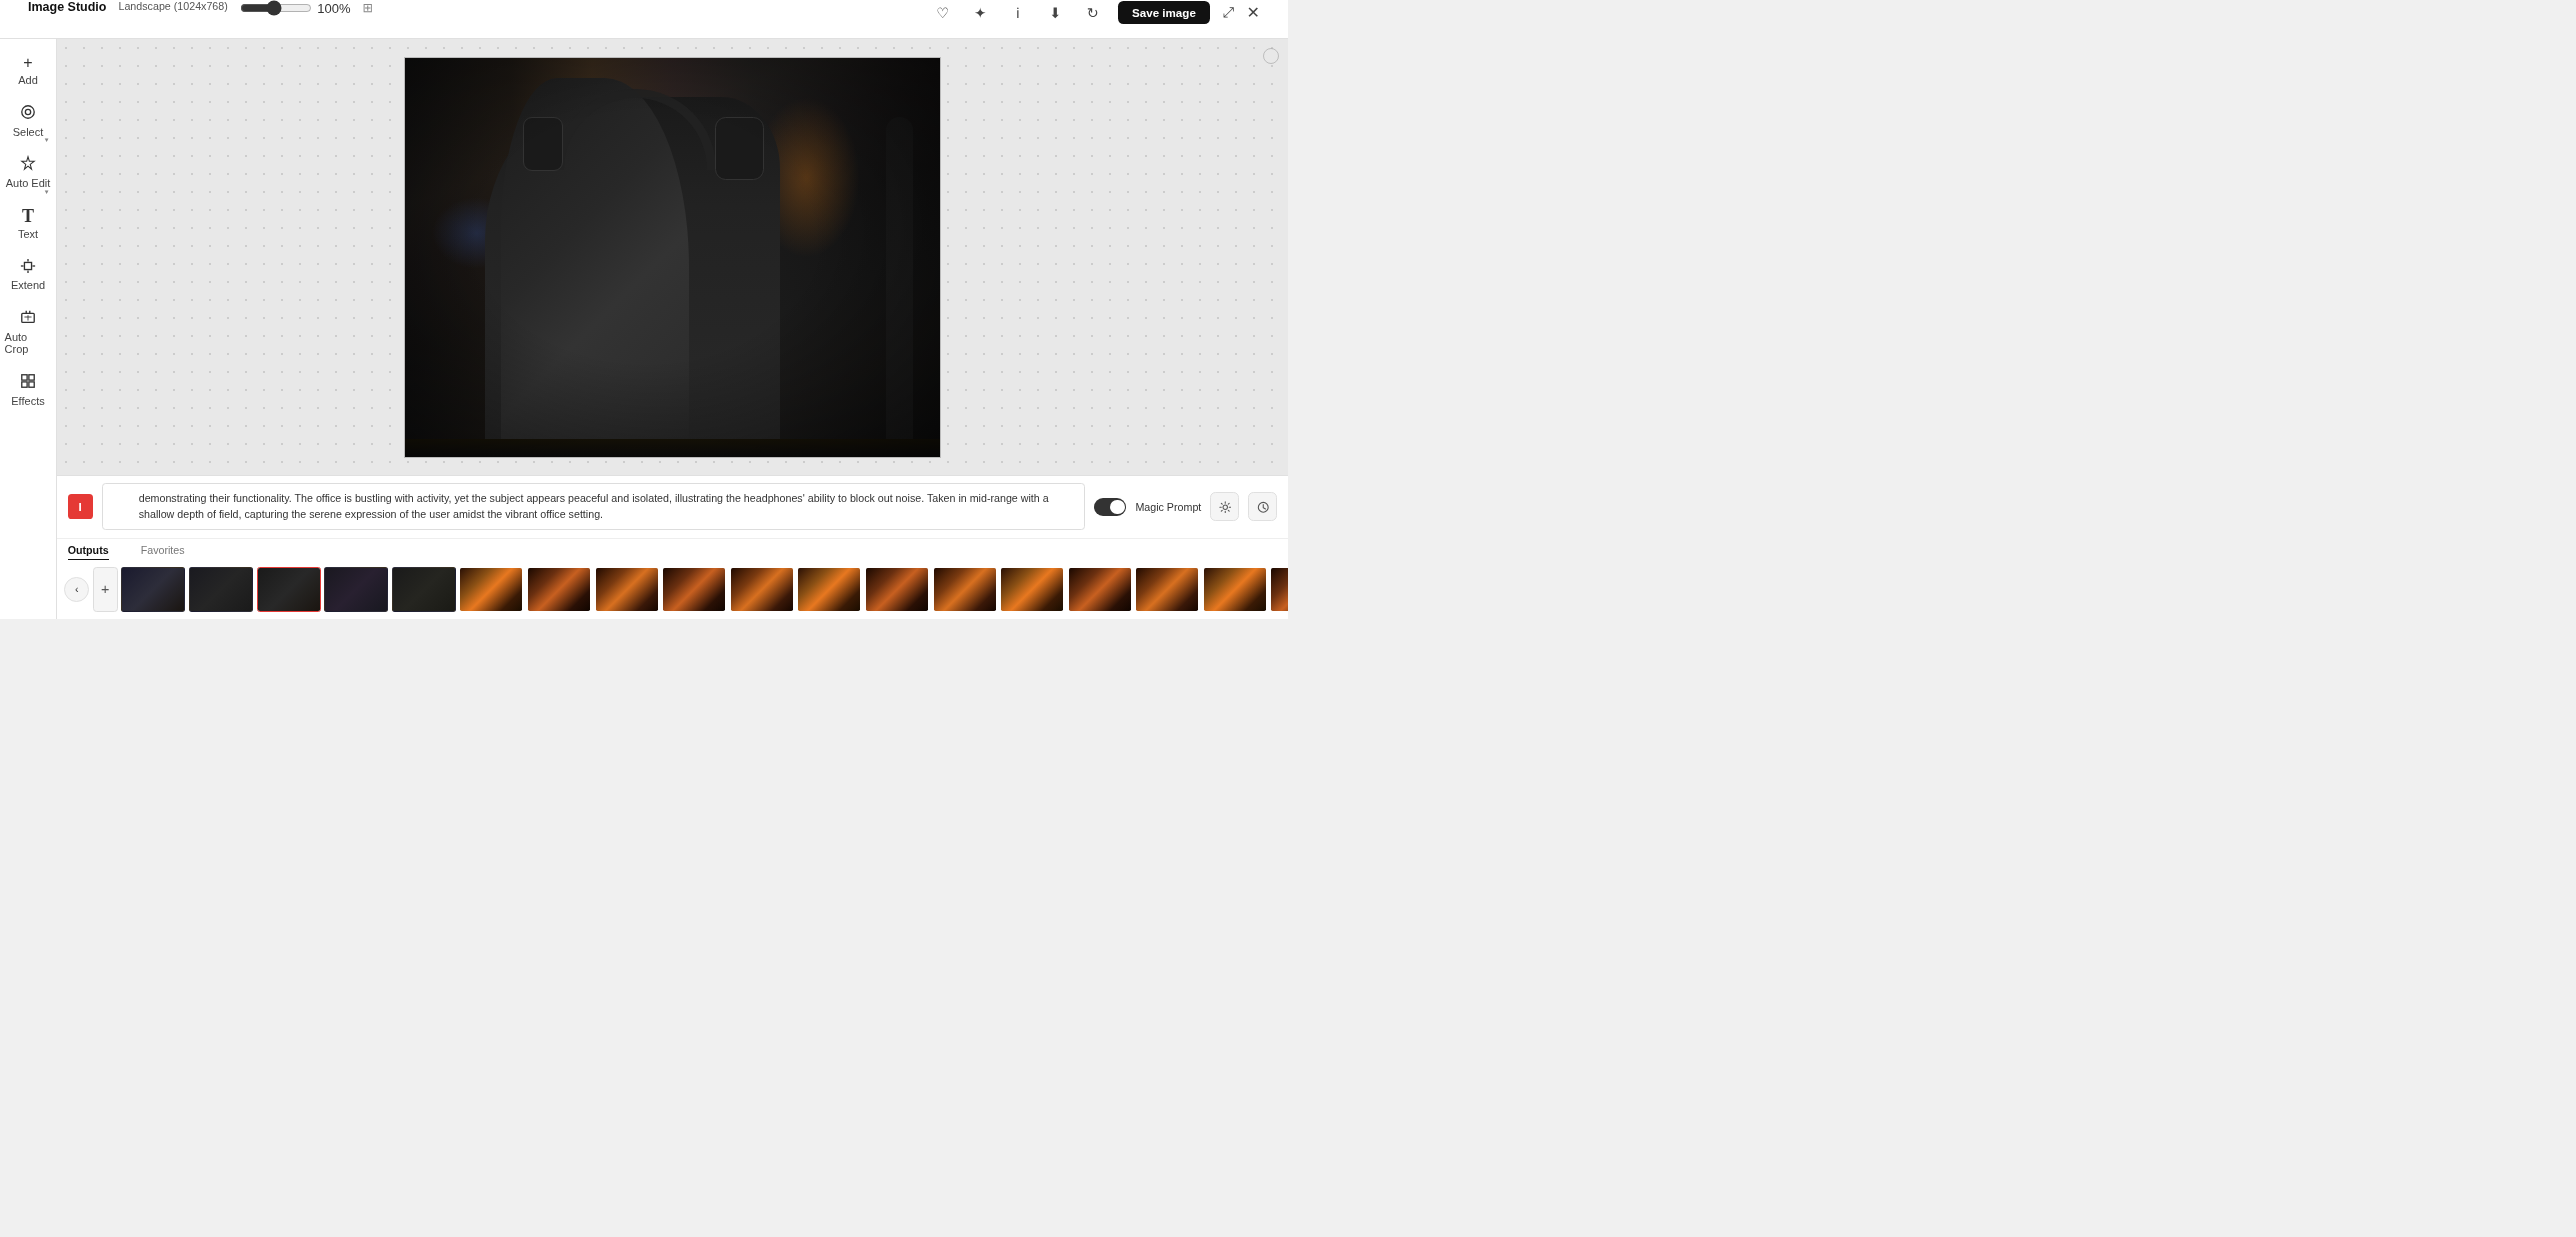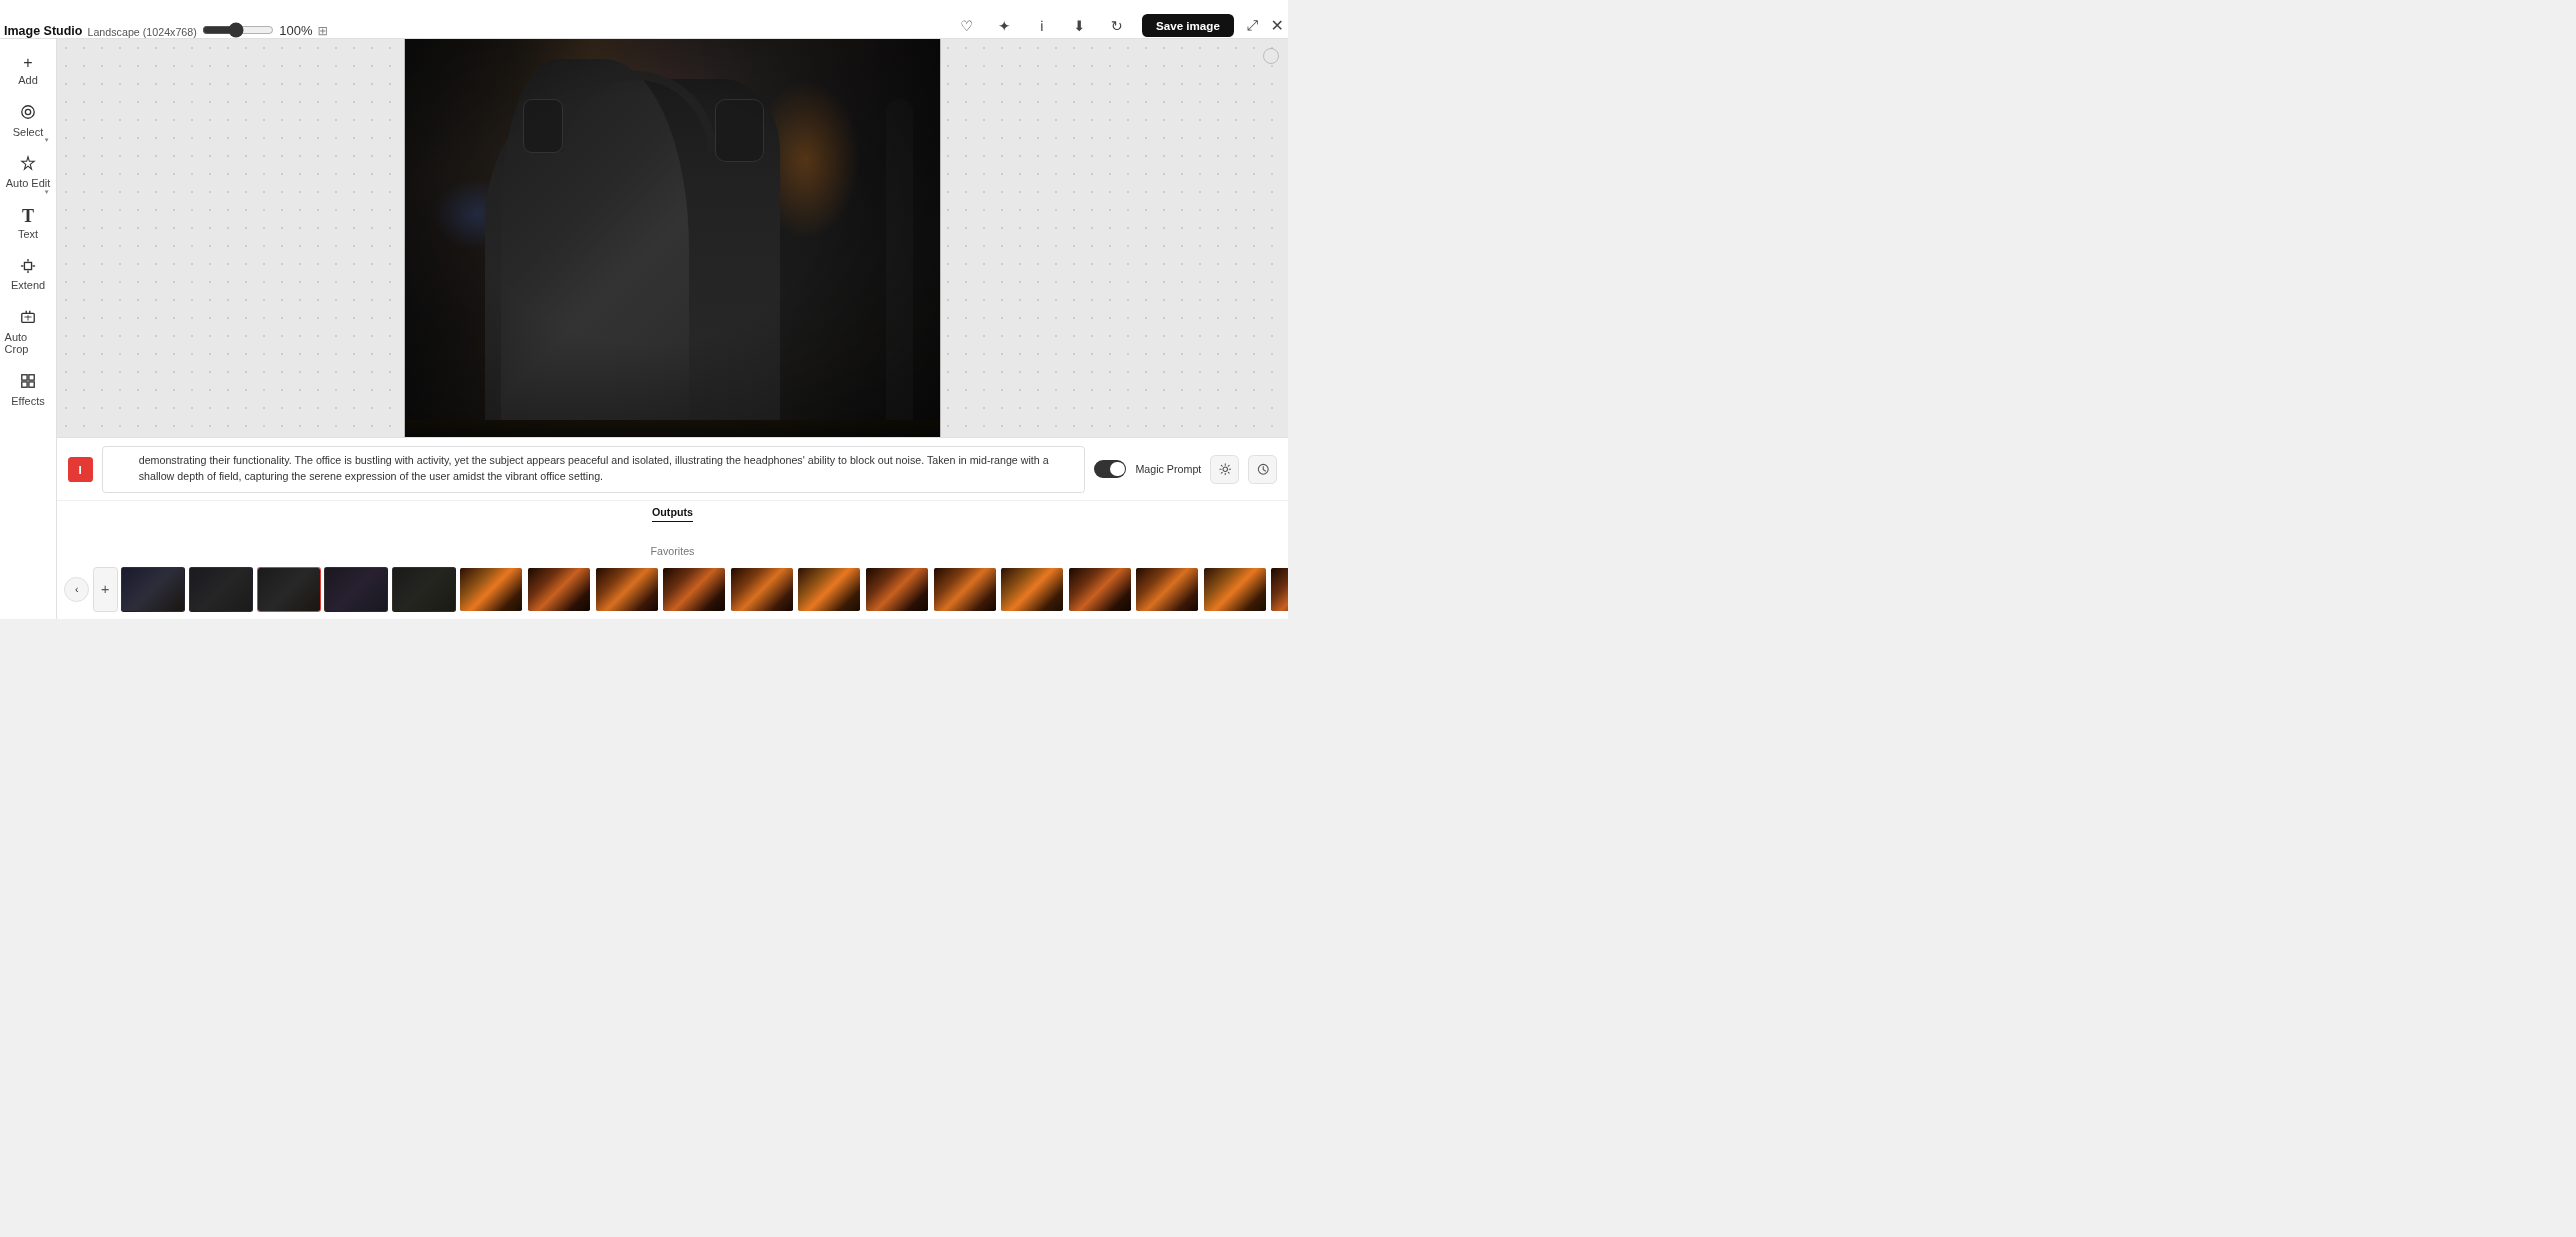--- a/index.html
+++ b/index.html
@@ -4,23 +4,23 @@
   <style>
     * { box-sizing: border-box; margin: 0; padding: 0; }
     body { font-family: -apple-system, BlinkMacSystemFont, 'Segoe UI', sans-serif; background: #f0f0f0; width: 1288px; height: 619px; overflow: hidden; display: flex; flex-direction: column; }
 
     
     .header {
       height: 39px;
       background: #fff;
       border-bottom: 0.9px solid #e0e0e0;
       display: flex;
-      align-items: flex-end;
-      padding: 0 4px;
-      gap: 5px;
+      align-items: flex-start;
+      padding: 0 28px;
+      gap: 12px;
       flex-shrink: 0;
       z-index: 10;
     }
     .header-title {
       font-size: 12.5px;
       font-weight: 600;
       color: #111;
       white-space: nowrap;
     }
     .header-format {
@@ -247,24 +247,22 @@
       align-items: center;
       justify-content: center;
       cursor: pointer;
       font-size: 12.5px;
       color: #555;
     }
 
     
     .outputs-row {
       display: flex;
-      align-items: center;
       padding: 5.4px 10.7px 3.6px;
-      gap: 23px;
-      flex-direction: column;
+      gap: 32px;
     }
     .outputs-tab {
       font-size: 10.7px;
       font-weight: 700;
       color: #111;
       cursor: pointer;
       padding-bottom: 2.7px;
       border-bottom: 1.8px solid #111;
     }
     .favorites-tab {

